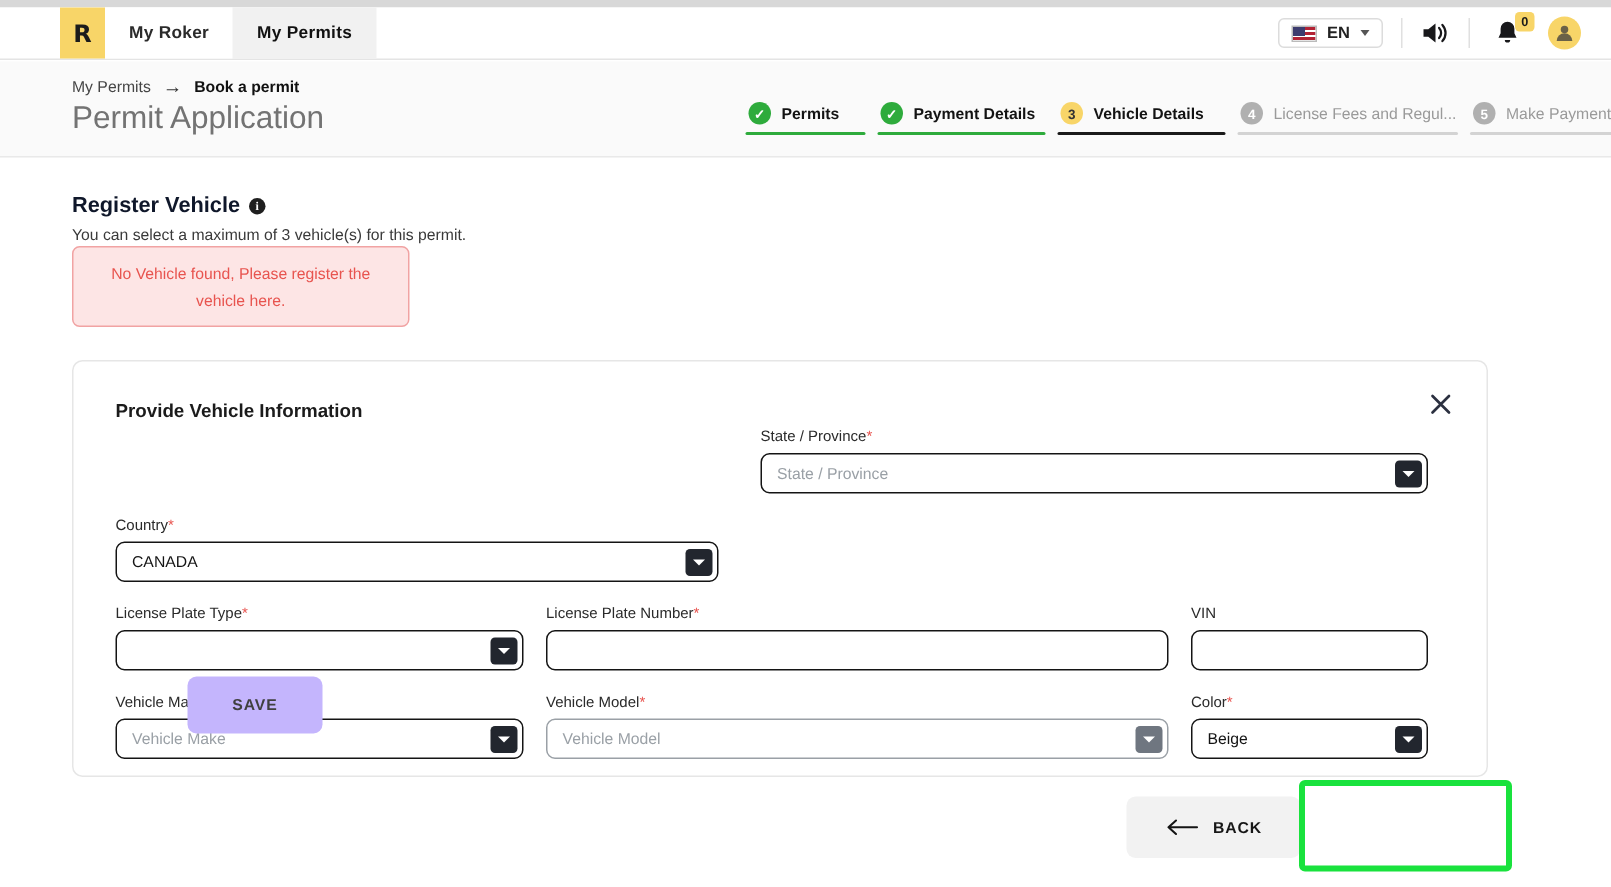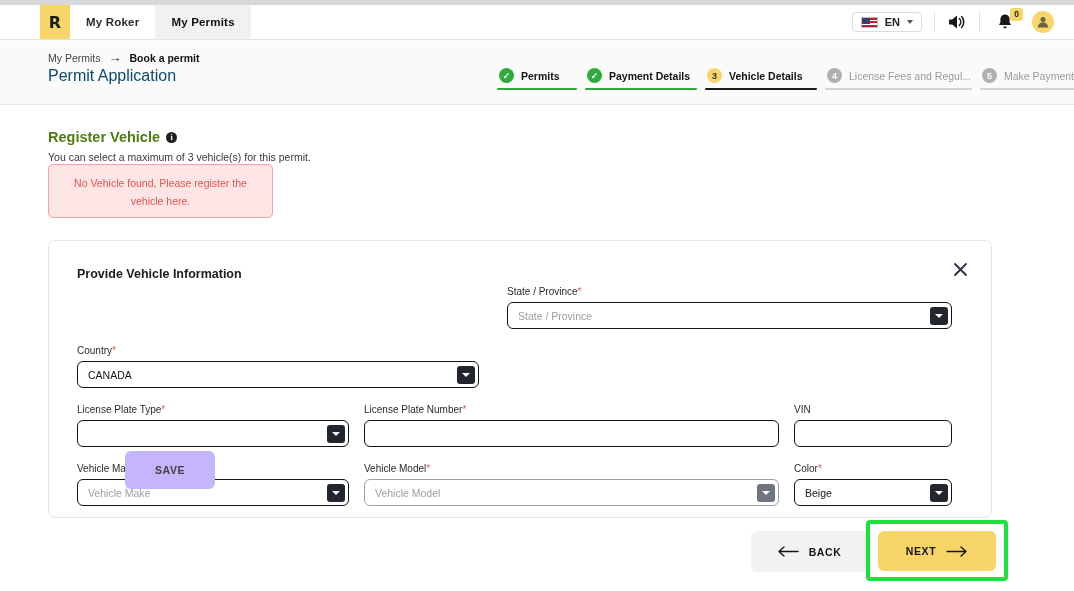--- a/index.html
+++ b/index.html
@@ -81,21 +81,21 @@
   }
   .breadcrumb {
     position:absolute; left:48px; top:10px;
     display:flex; align-items:center; gap:8px;
   }
   .bc-item { font-size:10.5px; color:#454545; cursor:pointer; }
   .bc-item.current { font-weight:bold; color:#111; }
   .bc-arrow { color:#333; font-size:13px; line-height:1; }
   .page-title {
     position:absolute; left:48px; top:26px;
-    font-size:16px; color:#0c4a6e; font-weight:normal;
+    font-size:21px; color:#737373; font-weight:normal;
   }
 
   .stepper {
     position:absolute; left:497px; top:27px;
     display:flex; align-items:flex-start; gap:8px;
   }
   .step { display:flex; flex-direction:column; gap:5px; cursor:pointer; }
   .step-row { display:flex; align-items:center; gap:7px; padding: 0 2px; }
   .step-circle {
     width:15px;height:15px;border-radius:50%;
@@ -109,21 +109,21 @@
   .step.done .step-label, .step.active .step-label { color:#131313; font-weight:bold; }
   .step.todo .step-label { color:#9a9a9a; font-weight:normal; }
   .step-bar { height:2px; border-radius:1px; }
   .step.done .step-bar { background:#2eab3c; }
   .step.active .step-bar { background:#1a1a1a; }
   .step.todo .step-bar { background:#d3d3d3; }
 
   
   .body-area { position:absolute; top:105px; left:0; width:1074px; }
   .section-title-row { display:flex; align-items:center; gap:6px; margin:24px 0 0 48px; }
-  .section-title { font-size:14.5px; color:#4d7c0f; font-weight:bold; }
+  .section-title { font-size:14.5px; color:#0f172a; font-weight:bold; }
   .info-icon {
     width:11px;height:11px;border-radius:50%;background:#1f1f1f;color:#fff;
     font-size:8px; font-weight:bold; display:flex;align-items:center;justify-content:center;
     font-family:"Liberation Serif", serif; cursor:pointer;
   }
   .section-sub { margin:6px 0 0 48px; font-size:10.5px; color:#3a3a3a; }
 
   .alert {
     margin:1px 0 0 48px; width:225px;
     background:#fde5e5; border:1px solid #f1a3a3; border-radius:5px;
@@ -436,20 +436,14 @@
   </div>
 
   <button class="back-btn">
     <svg width="22" height="11" viewBox="0 0 22 11">
       <path d="M21 5.5H2 M7 1 L2 5.5 L7 10" stroke="#141414" stroke-width="1.4" fill="none" stroke-linecap="round" stroke-linejoin="round"></path>
     </svg>
     <span>BACK</span>
   </button>
 
   <div class="next-highlight"></div>
-  <button class="next-btn">
-    <span>NEXT</span>
-    <svg width="22" height="11" viewBox="0 0 22 11">
-      <path d="M1 5.5H20 M15 1 L20 5.5 L15 10" stroke="#141414" stroke-width="1.4" fill="none" stroke-linecap="round" stroke-linejoin="round"></path>
-    </svg>
-  </button>
 
 </div>
 
 </body></html>

